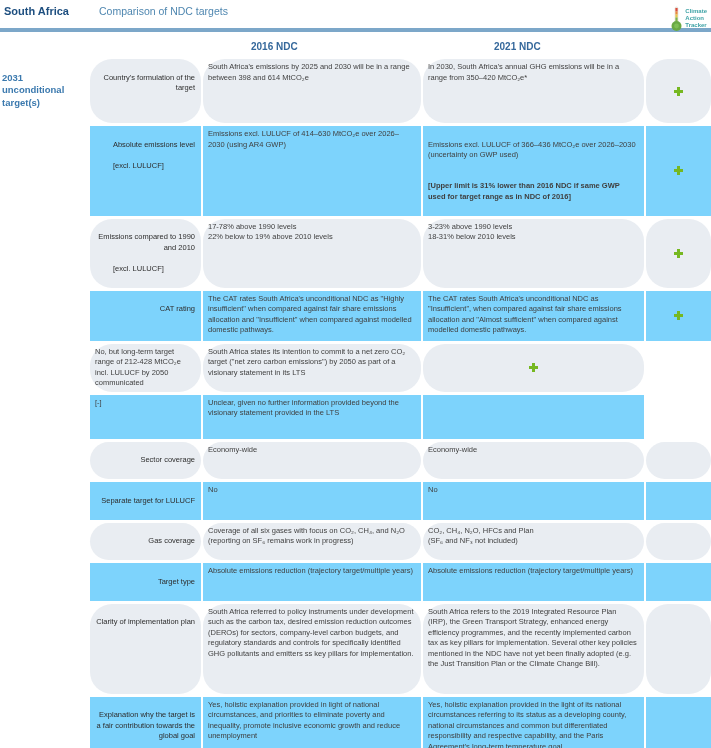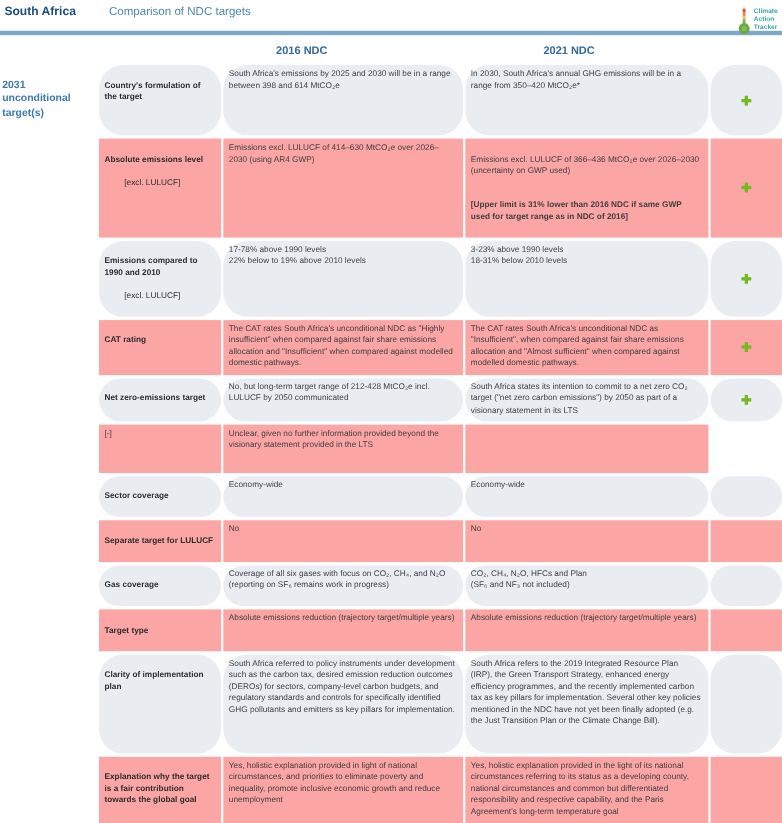--- a/index.html
+++ b/index.html
@@ -20,22 +20,22 @@
   .colhead .ch{font-size:10px;font-weight:bold;color:#35689b;padding-left:2px;}
   .colhead .ch.center{text-align:center;padding-left:0;}
 
   
   .tbl{display:flex;flex-direction:column;row-gap:3px;}
   .trow{display:grid;grid-template-columns:88px 111px 218px 221px 65px;column-gap:2px;}
   .cell{padding:3px 6px 3px 5px;font-size:7.5px;line-height:1.4;white-space:pre-line;box-sizing:border-box;}
   .side{background:transparent;padding:2px 2px;}
   .sidebar-label{font-size:9.5px;font-weight:bold;color:#3b79ae;line-height:1.35;}
   .dark .cell.band{background:#e9edf2;border-radius:22px;}
-  .light .cell.band{background:#fca5a5;}
-  .lblcell .lbl{display:block;font-weight:bold;color:#2d2d2d;}
+  .light .cell.band{background:#7dd3fc;}
+  .lblcell .lbl{display:block;font-weight:normal;color:#2d2d2d;text-align:right;}
   .lblcell .sublbl{display:block;color:#2d2d2d;margin-left:18px;}
   .changecell{display:flex;align-items:center;justify-content:center;}
   .boldpara{font-weight:bold;margin-top:10px;}
   .plus{position:relative;width:9px;height:9px;display:inline-block;}
   .plus::before{content:"";position:absolute;left:0;top:3px;width:9px;height:3px;background:#76b821;}
   .plus::after{content:"";position:absolute;left:3px;top:0;width:3px;height:9px;background:#76b821;}
 
   
   .r0{min-height:64px;} .r1{min-height:58px;} .r2{min-height:34px;} .r3{min-height:50px;}
   .r4{min-height:39px;} .r5{min-height:44px;} .r6{min-height:26px;} .r7{min-height:26px;}
@@ -122,23 +122,20 @@
       <div class="cell band lblcell">
         <span class="lbl">CAT rating</span>
       </div>
       <div class="cell band">The CAT rates South Africa's unconditional NDC as "Highly insufficient" when compared against fair share emissions allocation and "Insufficient" when compared against modelled domestic pathways.</div>
       <div class="cell band">The CAT rates South Africa's unconditional NDC as "Insufficient", when compared against fair share emissions allocation and "Almost sufficient" when compared against modelled domestic pathways.</div>
       <div class="cell band changecell"><span class="plus"></span></div>
     </div>
 
     <div class="trow dark r4">
       <div class="cell side"></div>
-      <div class="cell band lblcell">
-        <span class="lbl">Net zero-emissions target</span>
-      </div>
       <div class="cell band">No, but long-term target range of 212-428 MtCO₂e incl. LULUCF by 2050 communicated</div>
       <div class="cell band">South Africa states its intention to commit to a net zero CO₂ target ("net zero carbon emissions") by 2050 as part of a visionary statement in its LTS</div>
       <div class="cell band changecell"><span class="plus"></span></div>
     </div>
 
     <div class="trow light r5">
       <div class="cell side"></div>
       <div class="cell band">[-]</div>
       <div class="cell band">Unclear, given no further information provided beyond the visionary statement provided in the LTS</div>
       <div class="cell band changecell"></div>

